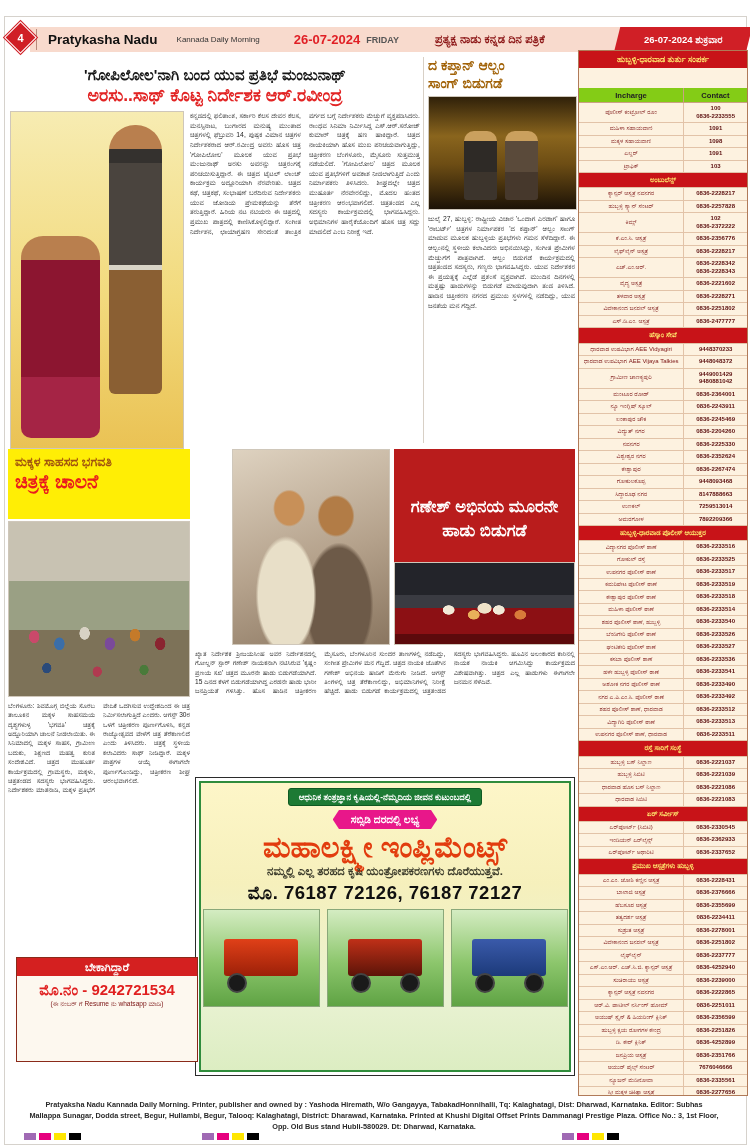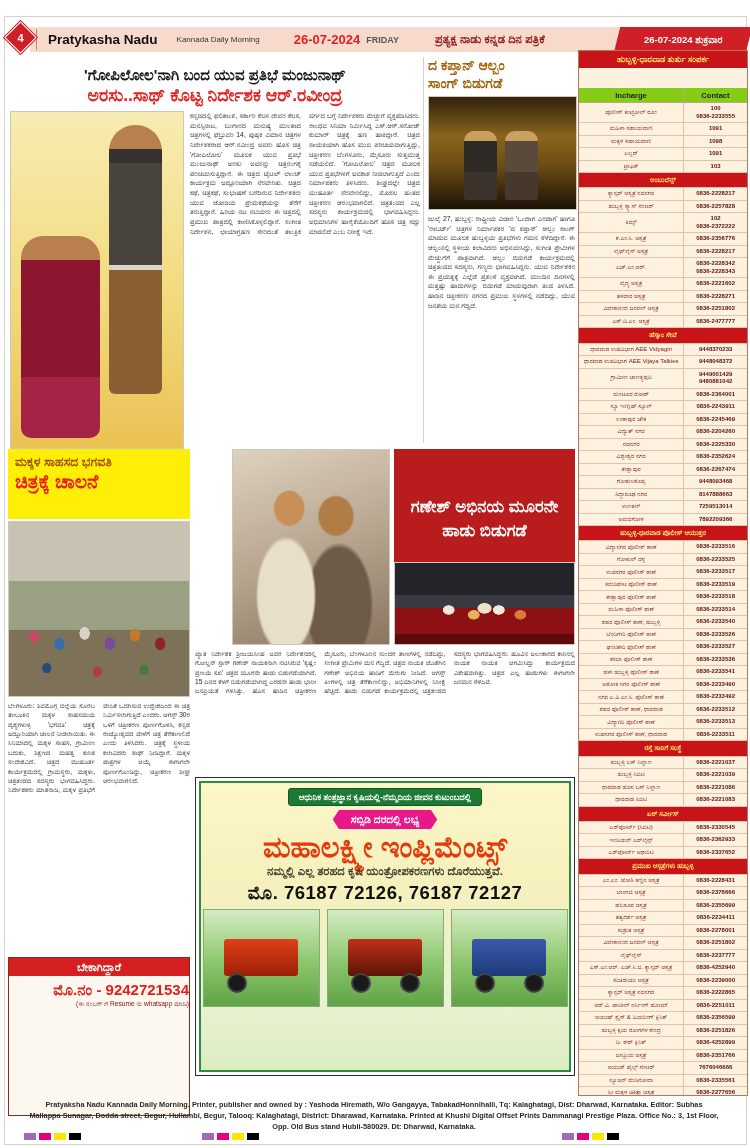--- a/index.html
+++ b/index.html
@@ -115,22 +115,22 @@
   .machine{position:absolute;left:18%;top:30%;width:64%;height:38%;border-radius:3px;}
   .m-red{background:linear-gradient(180deg,#e04018,#9c2008);}
   .m-dark{background:linear-gradient(180deg,#c03018,#5c1408);}
   .m-blue{background:linear-gradient(180deg,#3a5aaa,#1c3a7a);}
   .wheel{position:absolute;bottom:14%;width:16px;height:16px;border-radius:50%;background:#1a1a1a;border:2px solid #444;}
   .w1{left:20%;} .w2{right:20%;}
   .ad-office{margin-top:auto;width:100%;background:#1d7a34;color:#fff4a8;font-size:8.8px;font-weight:bold;
       text-align:center;padding:4px 2px;box-sizing:border-box;}
 
   
-  .wanted{position:absolute;left:8px;top:957px;width:182px;height:159px;border:1px solid #8a2a1a;
-      box-sizing:border-box;background:#fdf8ef;display:flex;flex-direction:column;align-items:flex-end;}
+  .wanted{position:absolute;left:16px;top:957px;width:182px;height:105px;border:1px solid #8a2a1a;
+      box-sizing:border-box;background:#fdf8ef;display:flex;flex-direction:column;align-items:center;}
   .wa-head{width:100%;background:#d42020;color:#fff;font-weight:bold;font-size:11px;text-align:center;
       padding:2.5px 0;box-sizing:border-box;}
   .wa-lines{margin-top:3px;width:94%;}
   .wa-line{font-size:6.4px;line-height:1.55;color:#7a1212;text-align:center;}
   .wa-phone{margin-top:2px;font-size:15px;font-weight:bold;color:#e02020;}
   .wa-note{font-size:6.6px;color:#7a1212;margin-top:1px;}
 
   
   .rail{position:absolute;left:578px;top:50px;width:170px;height:1046px;border:1px solid #b07a58;
         box-sizing:border-box;background:#fdf2e0;overflow:hidden;}

